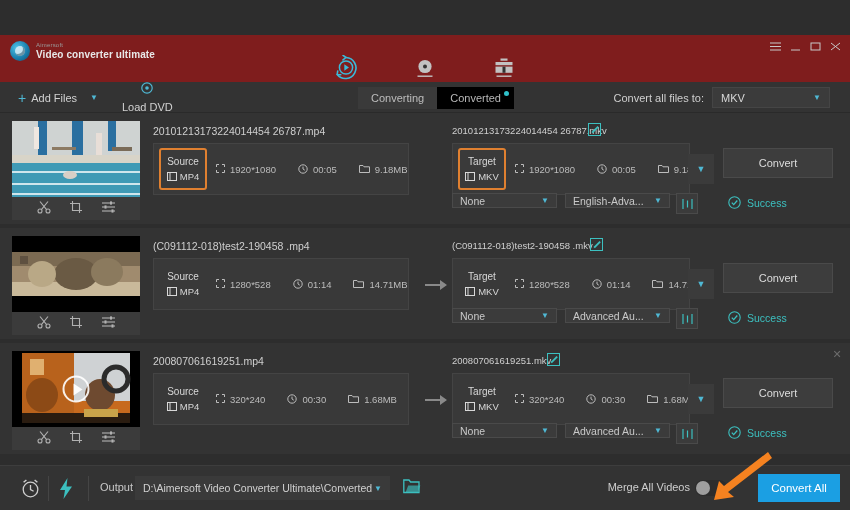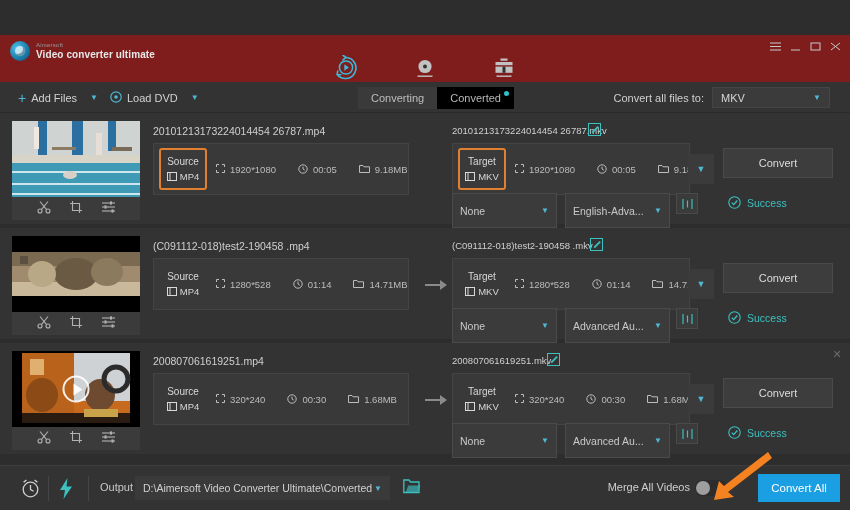--- a/index.html
+++ b/index.html
@@ -104,21 +104,21 @@
   .badge .f { font-size: 9.5px; color: #d8d8d8; display: flex; align-items: center; gap: 3px; }
   .metas { position: absolute; left: 58px; top: 22px; display: flex; align-items: center; gap: 0; }
   .meta { display: flex; align-items: flex-start; gap: 5px; font-size: 9.5px; color: #bcbcbc; padding-right: 22px; }
 
   .arrow { position: absolute; left: 425px; top: 155px; width: 22px; height: 14px; }
 
   .convbtn { position: absolute; width: 110px; height: 30px; background: #3d3d3d; border: 1px solid #4a4a4a;
              display: flex; align-items: center; justify-content: center;
              font-size: 11px; color: #dcdcdc; cursor: pointer; }
 
-  .dd { position: absolute; height: 35px; background: #3b3b3b; border: 1px solid #4a4a4a;
+  .dd { position: absolute; height: 15px; background: #3b3b3b; border: 1px solid #4a4a4a;
         display: flex; align-items: center; padding: 0 7px; justify-content: space-between;
         font-size: 10.5px; color: #c9c9c9; cursor: pointer; }
   .dd .caret { color: #4fb8d4; font-size: 8px; }
 
   .eqbtn { position: absolute; width: 22px; height: 21px; background: #3b3b3b; border: 1px solid #4a4a4a;
            display: flex; align-items: center; justify-content: center; cursor: pointer; }
 
   .status { position: absolute; display: flex; align-items: center; gap: 6px;
             font-size: 10.5px; color: #3cc0c0; }
 
@@ -242,21 +242,21 @@
   </div>
 
   <div class="toolbar">
 
     <div class="tb-btn" style="left:18px;">
       <span class="plus">+</span>
       <span>Add Files</span>
       <span class="caret">▼</span>
     </div>
 
-    <div class="tb-btn" style="left:110px;">
+    <div class="tb-btn" style="left:122px;flex-direction:column;">
       <span>
         <svg width="12" height="12" viewBox="0 0 12 12">
             <circle cx="6" cy="6" r="5.2" fill="none" stroke="#4fb8d4" stroke-width="1.2"></circle>
             <circle cx="6" cy="6" r="1.8" fill="#4fb8d4"></circle>
           </svg>
       </span>
       <span>Load DVD</span>
       <span class="caret">▼</span>
     </div>
 

